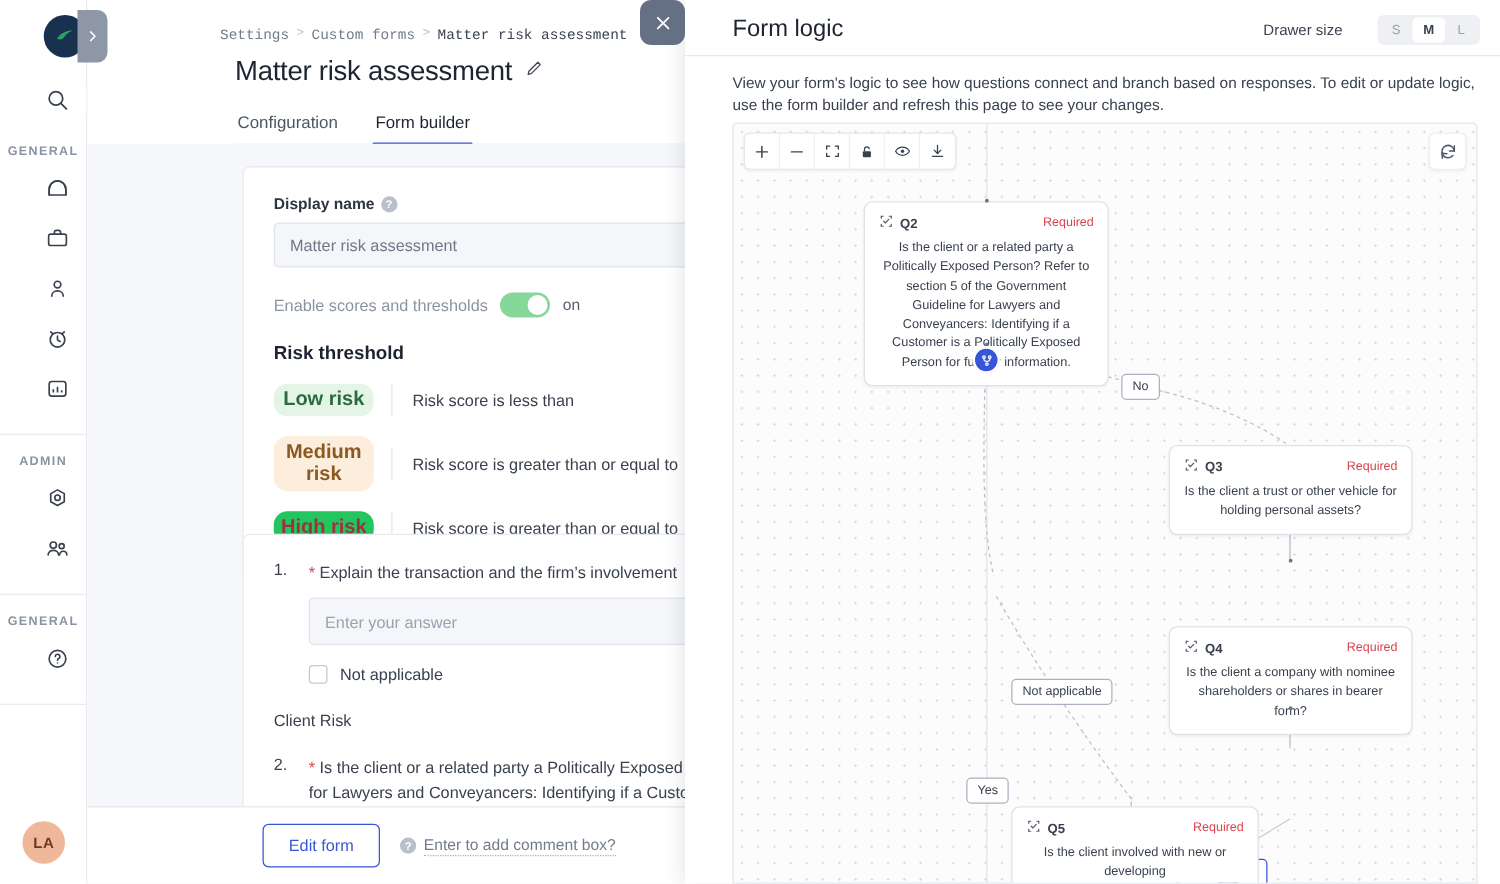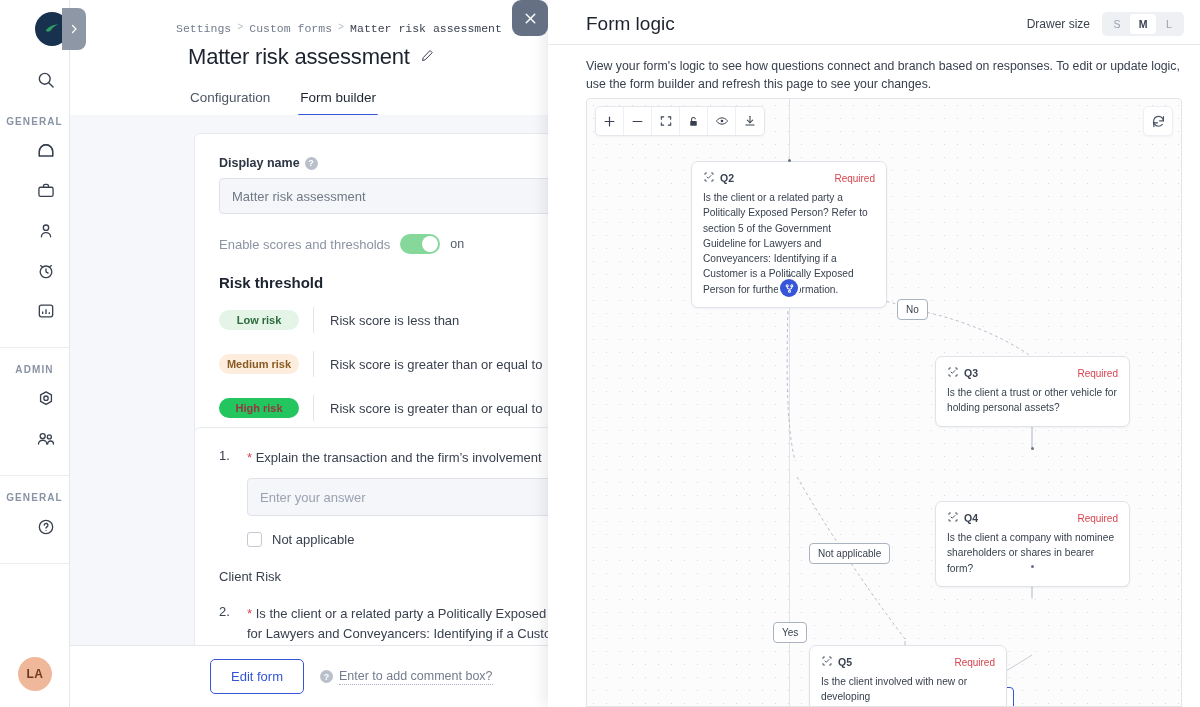--- a/index.html
+++ b/index.html
@@ -136,21 +136,21 @@
     position: absolute; right: 2px; top: 2px;
     width: 16px; height: 16px; border-radius: 50%; background: #fff;
   }
   .toggle-state { font-size: 12.5px; color: #555e6c; }
   .section-title { font-size: 15px; font-weight: 600; color: #1d2430; margin-top: 20px; }
 
   .threshold-row {
     display: flex; align-items: center; margin-top: 14px;
   }
   .risk-pill {
-    width: 80px; text-align: center; font-size: 11px; font-weight: 600;
+    width: 80px; text-align: center; font-size: 16px; font-weight: 600;
     padding: 4px 0; border-radius: 11px;
   }
   .risk-low { background: #e4f5e8; color: #2d6b3d; }
   .risk-med { background: #fdeddc; color: #8a5a23; }
   .risk-high { background: #22c55e; color: #9a3440; }
   .risk-sep { width: 1px; height: 26px; background: #e2e6ec; margin: 0 16px 0 14px; }
   .risk-desc { font-size: 13px; color: #39414f; flex: 1; }
   .risk-input {
     width: 46px; height: 30px; border: 1px solid #dfe3e9;
     border-radius: 4px; font-size: 13px; color: #394253;
@@ -212,21 +212,21 @@
     background: #667085; color: #fff;
     display: flex; align-items: center; justify-content: center;
     cursor: pointer;
   }
   .drawer-head {
     height: 45px; border-bottom: 1px solid #e6e9ee;
     display: flex; align-items: center; justify-content: space-between;
     padding: 4px 16px 0 38px;
   }
   .drawer-title { font-size: 19px; font-weight: 400; color: #1d2430; }
-  .drawer-size { display: flex; align-items: center; gap: 12px; }
+  .drawer-size { display: flex; align-items: center; gap: 28px; }
   .drawer-size-label { font-size: 12px; color: #3b4250; }
   .seg {
     display: flex; background: #eef0f4; border-radius: 5px; padding: 2px;
   }
   .seg div {
     width: 26px; height: 20px; font-size: 10.5px; color: #98a1af;
     display: flex; align-items: center; justify-content: center;
     border-radius: 4px; cursor: pointer;
   }
   .seg div.on { background: #fff; color: #39414f; font-weight: 600; }
@@ -240,20 +240,21 @@
   .ext { font-size: 9px; vertical-align: super; }
 
   .canvas {
     position: absolute; left: 38px; top: 98px;
     width: 596px; height: 609px;
     border: 1px solid #e1e5ea; border-top-left-radius: 4px; border-top-right-radius: 4px;
     background-color: #fcfcfd;
     background-image: radial-gradient(#d6dae1 0.9px, transparent 0.9px);
     background-size: 13px 13px;
     overflow: hidden;
+    text-align: center;
   }
   .canvas-toolbar {
     position: absolute; left: 8px; top: 7px;
     height: 30px; background: #fff; border: 1px solid #e4e7ec;
     border-radius: 5px; display: flex; align-items: center;
     box-shadow: 0 1px 2px rgba(20,30,50,.05);
   }
   .canvas-toolbar .tb {
     width: 28px; height: 28px; display: flex; align-items: center;
     justify-content: center; cursor: pointer; border-right: 1px solid #ecEFF3;

